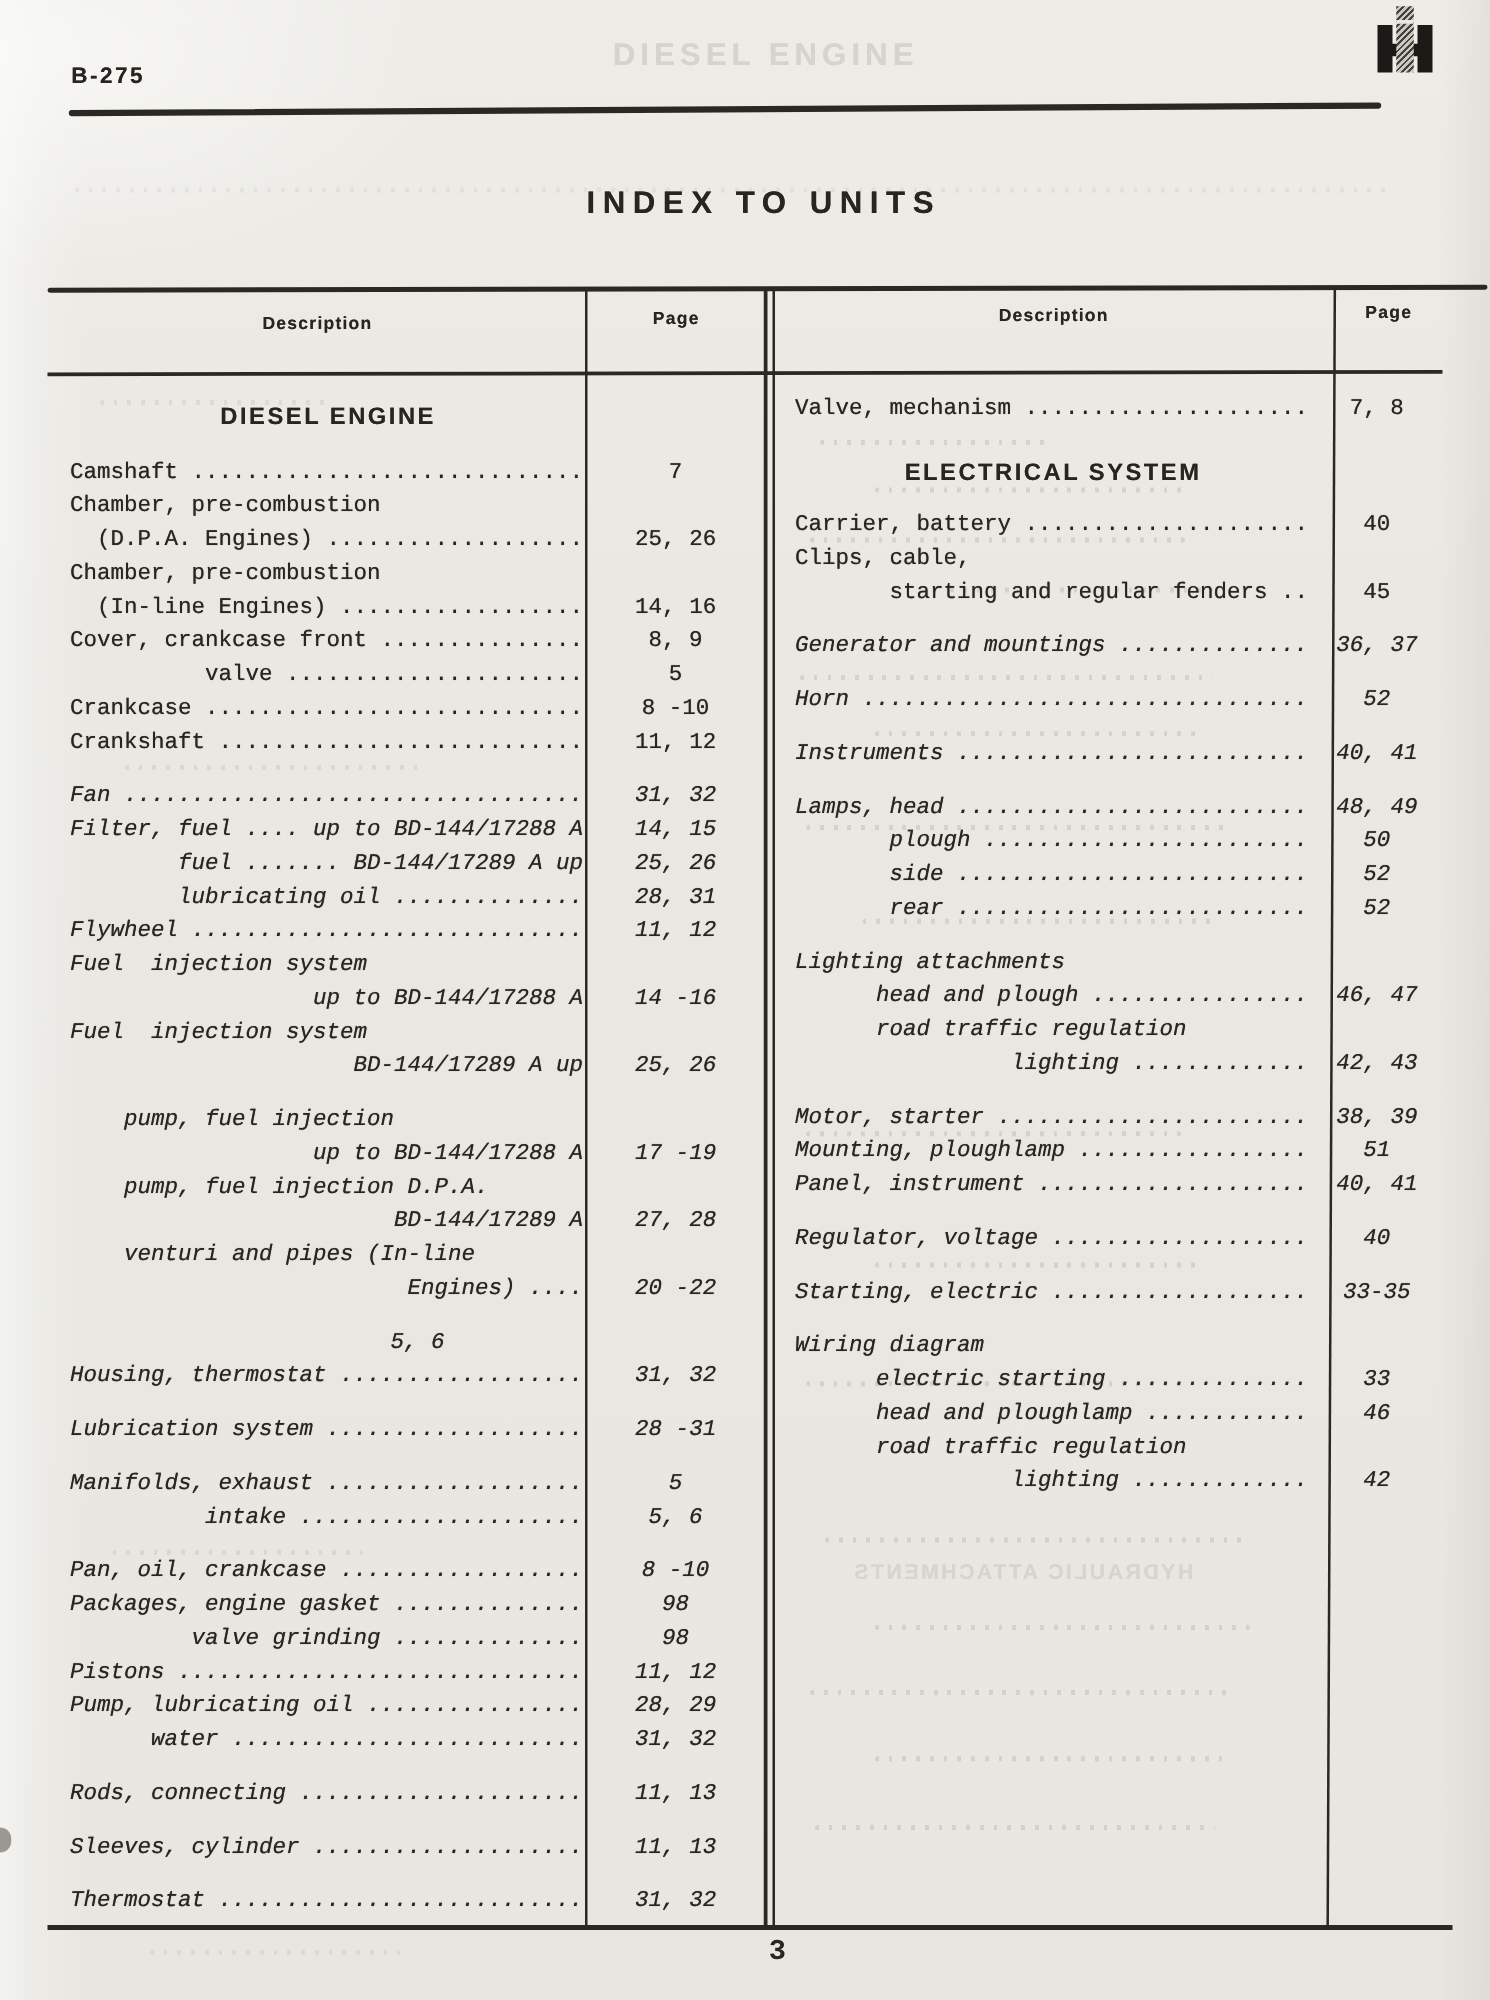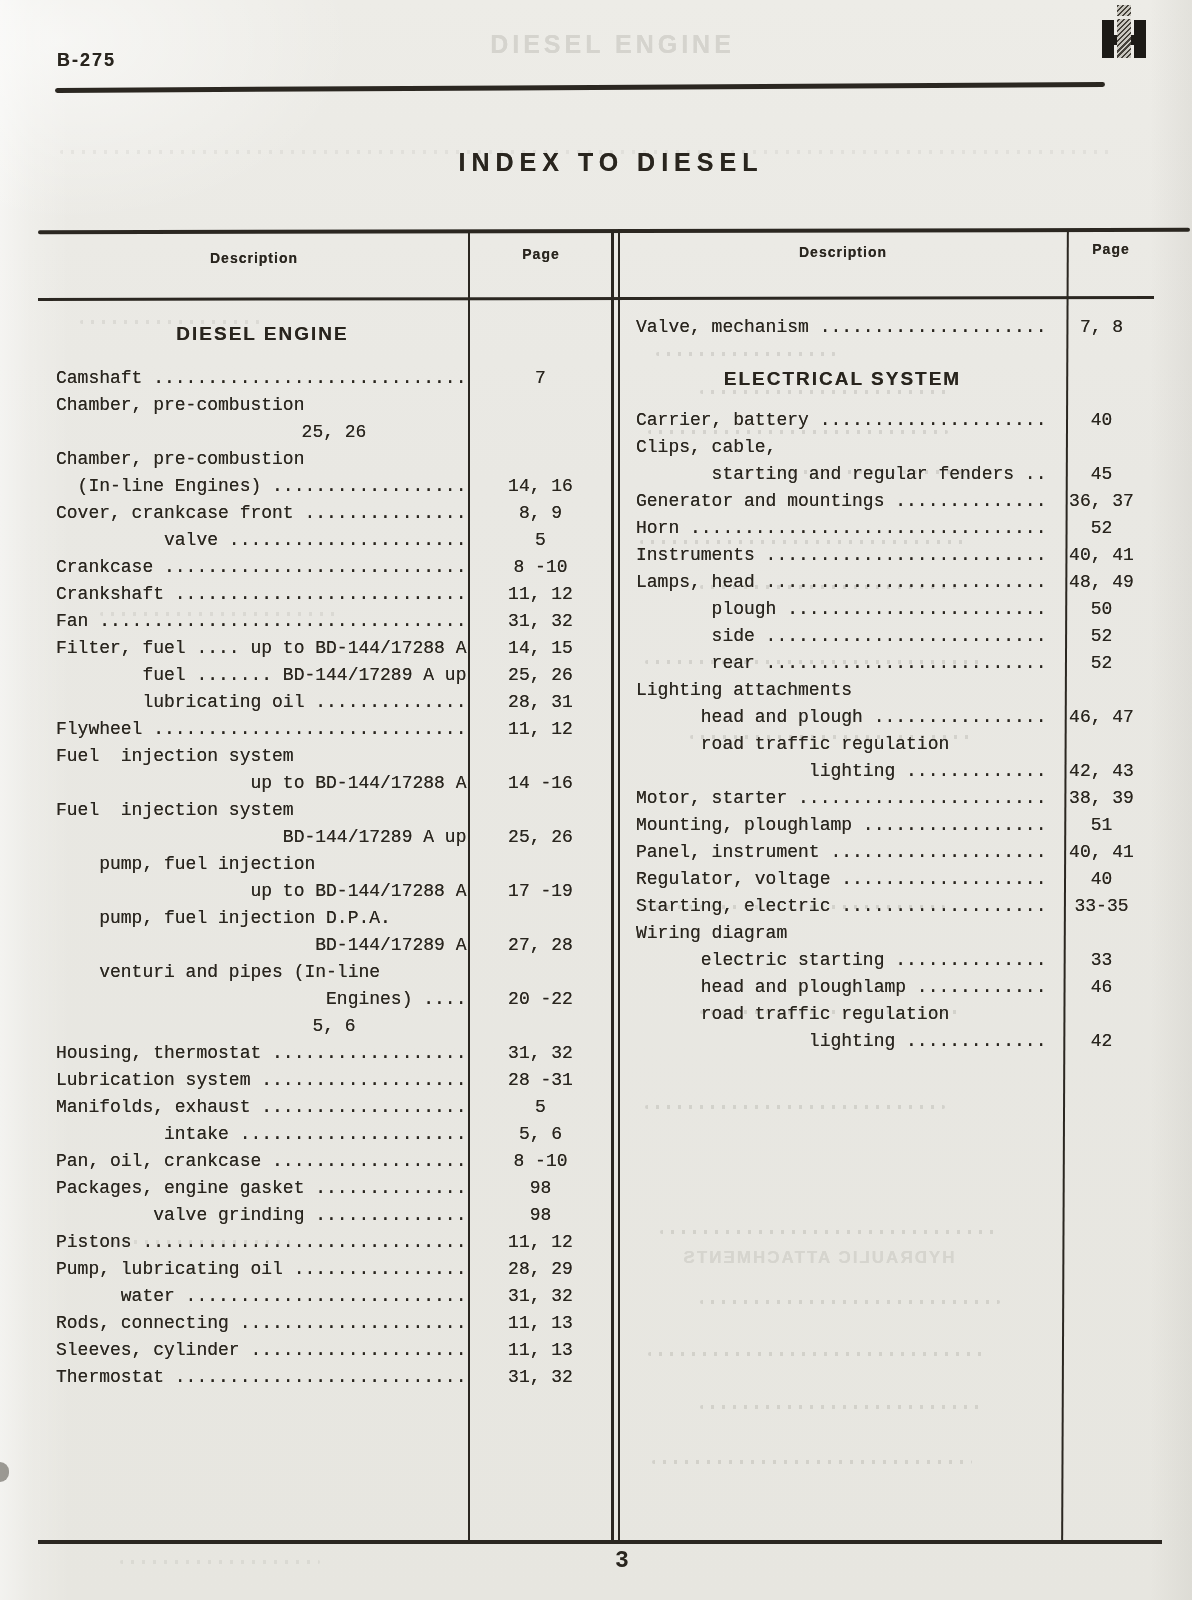--- a/index.html
+++ b/index.html
@@ -76,21 +76,21 @@
   .h-page-r{left:1066px;width:90px;top:241px;}
   
   .col{position:absolute;top:308px;}
   .col-left{left:40px;width:572px;padding:6px 0 0 16px;}
   .col-right{left:622px;width:532px;padding:6px 0 0 14px;}
   .section-heading{
     width:413px;text-align:center;font-size:19px;letter-spacing:2px;
     margin:6px 0 18px;line-height:27px;
   }
   .col-right .section-heading{margin:24px 0 15px;}
-  .group + .group{margin-top:0;}
+  .group + .group{margin-top:16px;font-style:italic;}
   .line{display:flex;}
   .desc{width:413px;white-space:pre;overflow:hidden;}
   .pagecell{flex:1;text-align:center;white-space:pre;}
   .page-num{position:absolute;left:596px;top:1548px;width:52px;text-align:center;
     font-family:"Liberation Mono","DejaVu Sans Mono",monospace;font-weight:700;
     font-size:23px;color:var(--ink);}
   .smudge{position:absolute;height:4px;border-radius:2px;filter:blur(.4px);
     background:repeating-linear-gradient(90deg, rgba(60,55,45,.12) 0 3px, rgba(60,55,45,0) 3px 11px);}
   .edge-dot{position:absolute;left:0;top:1462px;width:9px;height:20px;background:#6b6961;
     border-radius:0 10px 10px 0;opacity:.65;}
@@ -107,21 +107,21 @@
   <div class="ih-logo">
     <span class="bar left-bar"></span>
     <span class="bar right-bar"></span>
     <span class="bar crossbar"></span>
     <span class="hatch"></span>
     <span class="hatch-gap"></span>
   </div>
 
   <div class="ghost-title gothic">DIESEL ENGINE</div>
 
-  <div class="page-title gothic">INDEX TO DIESEL</div>
+  <div class="page-title gothic">INDEX TO UNITS</div>
 
   <div class="tline t-top"></div>
   <div class="tline t-head"></div>
   <div class="tline t-bottom"></div>
   <div class="tline v-left"></div>
   <div class="tline v-c1"></div>
   <div class="tline v-c2"></div>
   <div class="tline v-right"></div>
 
   <div class="col-hdr gothic h-desc-l">Description</div>
@@ -137,20 +137,21 @@
             <span class="desc">Camshaft .............................</span>
             <span class="pagecell">7</span>
           </div>
         </div>
         <div class="row">
           <div class="line">
             <span class="desc">Chamber, pre-combustion</span>
             <span class="pagecell"></span>
           </div>
           <div class="line">
+            <span class="desc">  (D.P.A. Engines) ...................</span>
             <span class="pagecell">25, 26</span>
           </div>
         </div>
         <div class="row">
           <div class="line">
             <span class="desc">Chamber, pre-combustion</span>
             <span class="pagecell"></span>
           </div>
           <div class="line">
             <span class="desc">  (In-line Engines) ..................</span>

